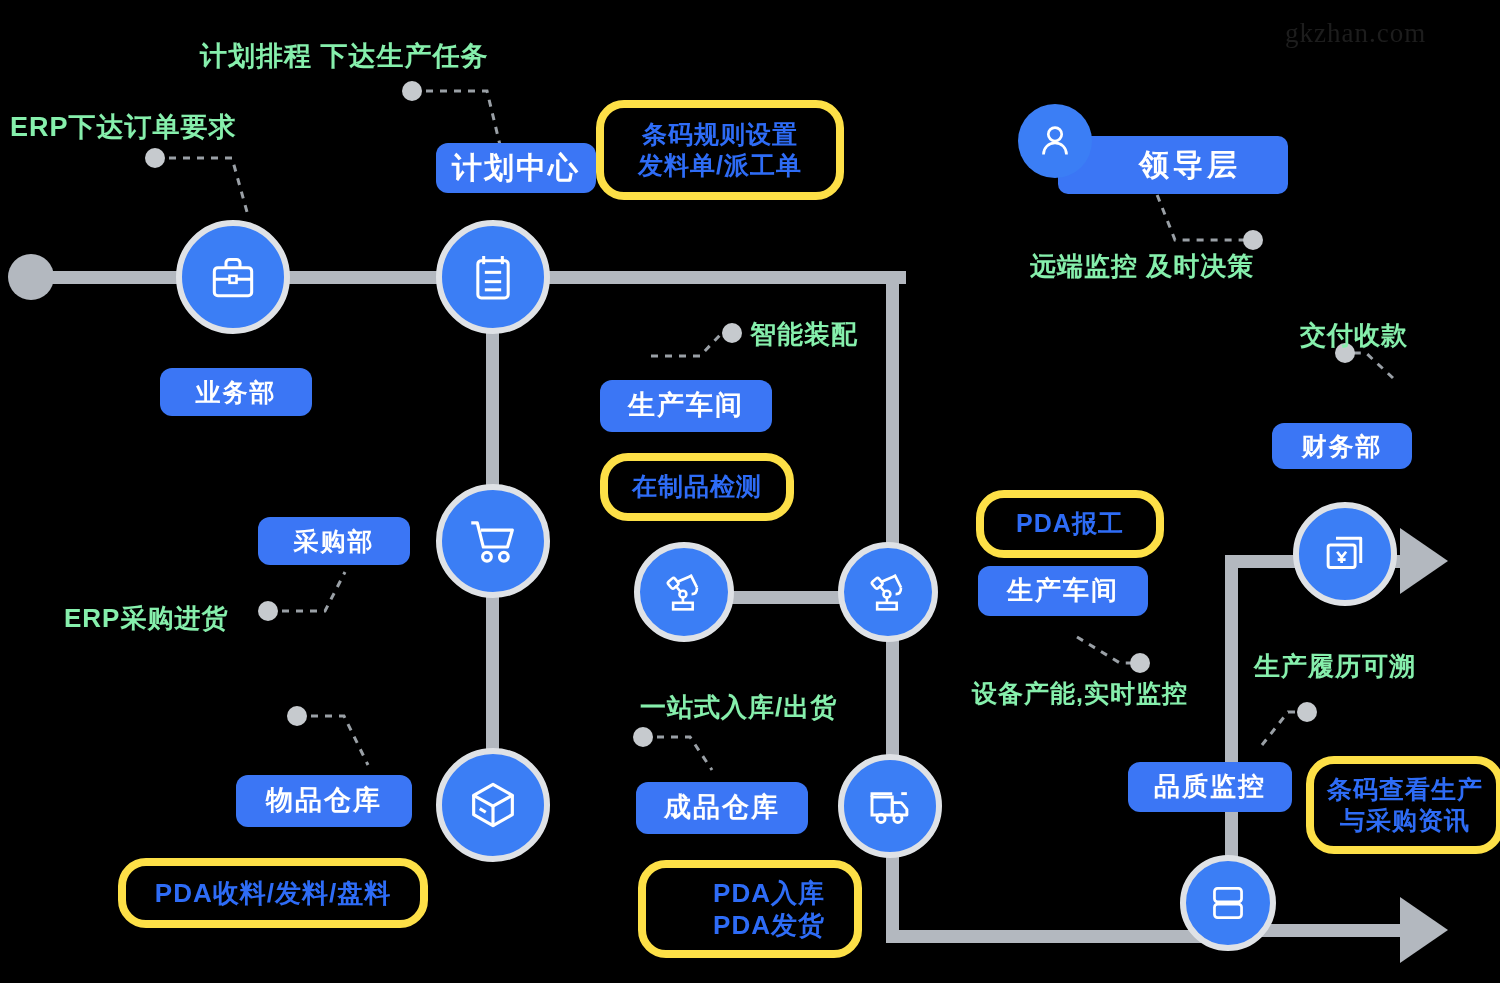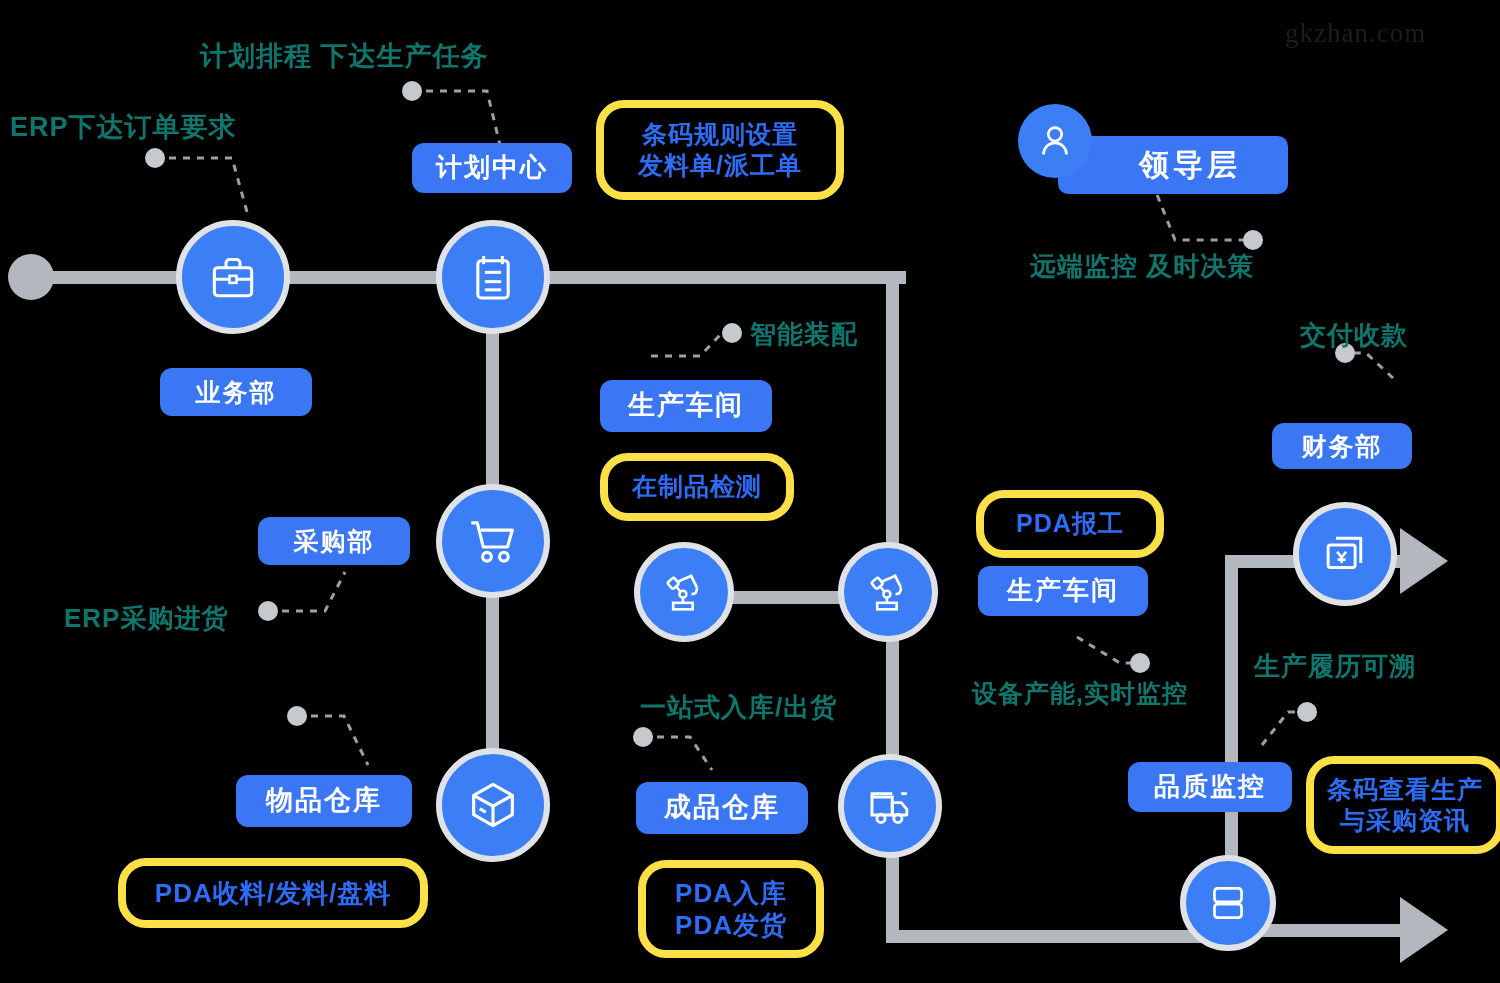--- a/index.html
+++ b/index.html
@@ -28,21 +28,21 @@
          font-weight:700;display:flex;align-items:center;justify-content:center;
          letter-spacing:2px;white-space:pre;line-height:1.15;text-align:center;}
   .badge.person{border-radius:10px;padding-left:34px;letter-spacing:4px;}
 
   .obadge{position:absolute;background:transparent;color:#2e6cf6;
           border:8px solid #fde047;border-radius:28px;font-weight:700;
           display:flex;align-items:center;justify-content:center;
           letter-spacing:1px;white-space:pre;line-height:1.25;text-align:center;}
 
   
-  .cap{position:absolute;color:#0f766e;font-weight:700;white-space:pre;
+  .cap{position:absolute;color:#86efac;font-weight:700;white-space:pre;
        letter-spacing:1px;}
 
   
   .ldot{position:absolute;width:20px;height:20px;border-radius:50%;background:#c6cace;}
   .leader{position:absolute;overflow:visible;}
   .leader path{fill:none;stroke:#9aa0a6;stroke-width:3;stroke-dasharray:7 7;}
 
   .wm{position:absolute;color:#1d1d1d;font-size:27px;letter-spacing:1px;
       font-family:"Liberation Serif","DejaVu Serif",serif;}
 </style>
@@ -204,21 +204,21 @@
 
   <div class="node" style="left:1018px;top:104px;width:74px;height:74px;border-width:0;z-index:5;">
     <span>
       <svg width="46" height="46" viewBox="0 0 48 48">
         <circle cx="24" cy="17" r="7" fill="none" stroke="#fff" stroke-width="2.8"></circle>
         <path d="M12 38c0-7 5.4-12 12-12s12 5 12 12" fill="none" stroke="#fff" stroke-width="2.8"></path>
       </svg>
     </span>
   </div>
 
-  <div class="badge" style="left:412px;top:143px;width:160px;height:50px;font-size:26px;">计划中心</div>
+  <div class="badge" style="left:436px;top:143px;width:160px;height:50px;font-size:30px;">计划中心</div>
 
   <div class="badge person" style="left:1058px;top:96px;width:196px;height:58px;font-size:30px;z-index:1;margin-top:40px;">领导层</div>
 
   <div class="badge" style="left:160px;top:368px;width:152px;height:48px;font-size:25px;">业务部</div>
 
   <div class="badge" style="left:258px;top:517px;width:152px;height:48px;font-size:25px;">采购部</div>
 
   <div class="badge" style="left:236px;top:775px;width:176px;height:52px;font-size:27px;">物品仓库</div>
 
   <div class="badge" style="left:600px;top:380px;width:172px;height:52px;font-size:27px;">生产车间</div>
@@ -231,21 +231,21 @@
 
   <div class="badge" style="left:1128px;top:762px;width:164px;height:50px;font-size:26px;">品质监控</div>
 
   <div class="obadge" style="left:596px;top:100px;width:232px;height:84px;font-size:25px;">条码规则设置
 发料单/派工单</div>
 
   <div class="obadge" style="left:600px;top:453px;width:178px;height:52px;font-size:25px;">在制品检测</div>
 
   <div class="obadge" style="left:118px;top:858px;width:294px;height:54px;font-size:26px;">PDA收料/发料/盘料</div>
 
-  <div class="obadge" style="left:638px;top:860px;width:170px;height:82px;font-size:26px;">PDA入库
+  <div class="obadge" style="left:638px;top:860px;width:170px;height:82px;font-size:26px;padding-left:38px;">PDA入库
 PDA发货</div>
 
   <div class="obadge" style="left:976px;top:490px;width:172px;height:52px;font-size:25px;">PDA报工</div>
 
   <div class="obadge" style="left:1306px;top:756px;width:182px;height:82px;font-size:25px;">条码查看生产
 与采购资讯</div>
 
   <div class="cap" style="left:200px;top:38px;font-size:27px;">计划排程 下达生产任务</div>
 
   <div class="cap" style="left:10px;top:109px;font-size:27px;">ERP下达订单要求</div>

